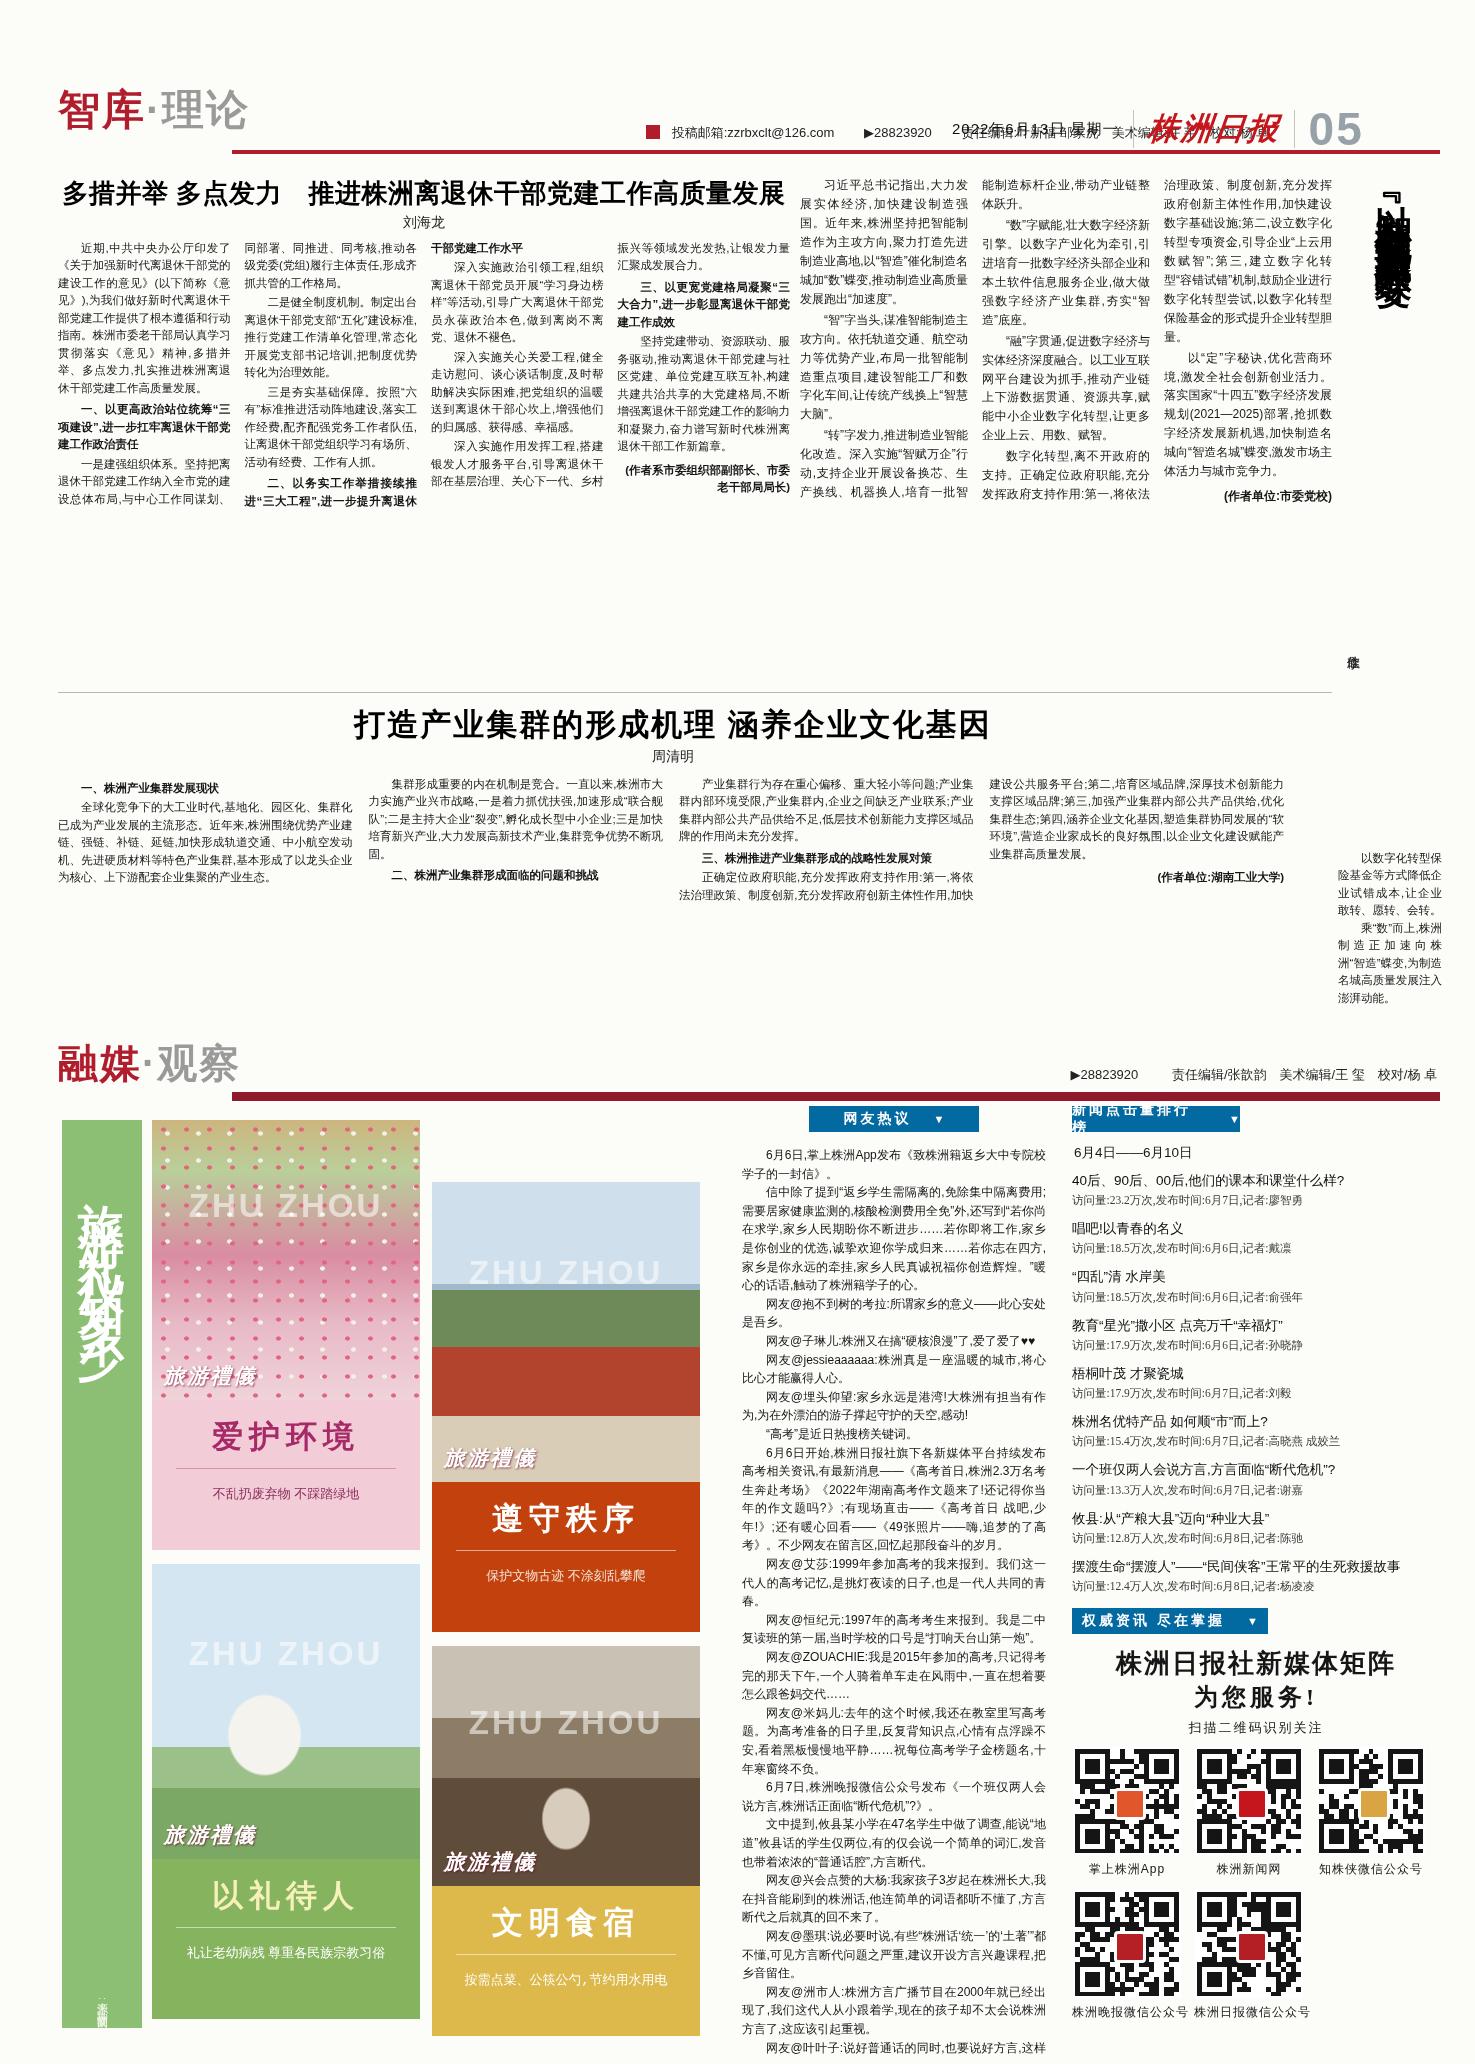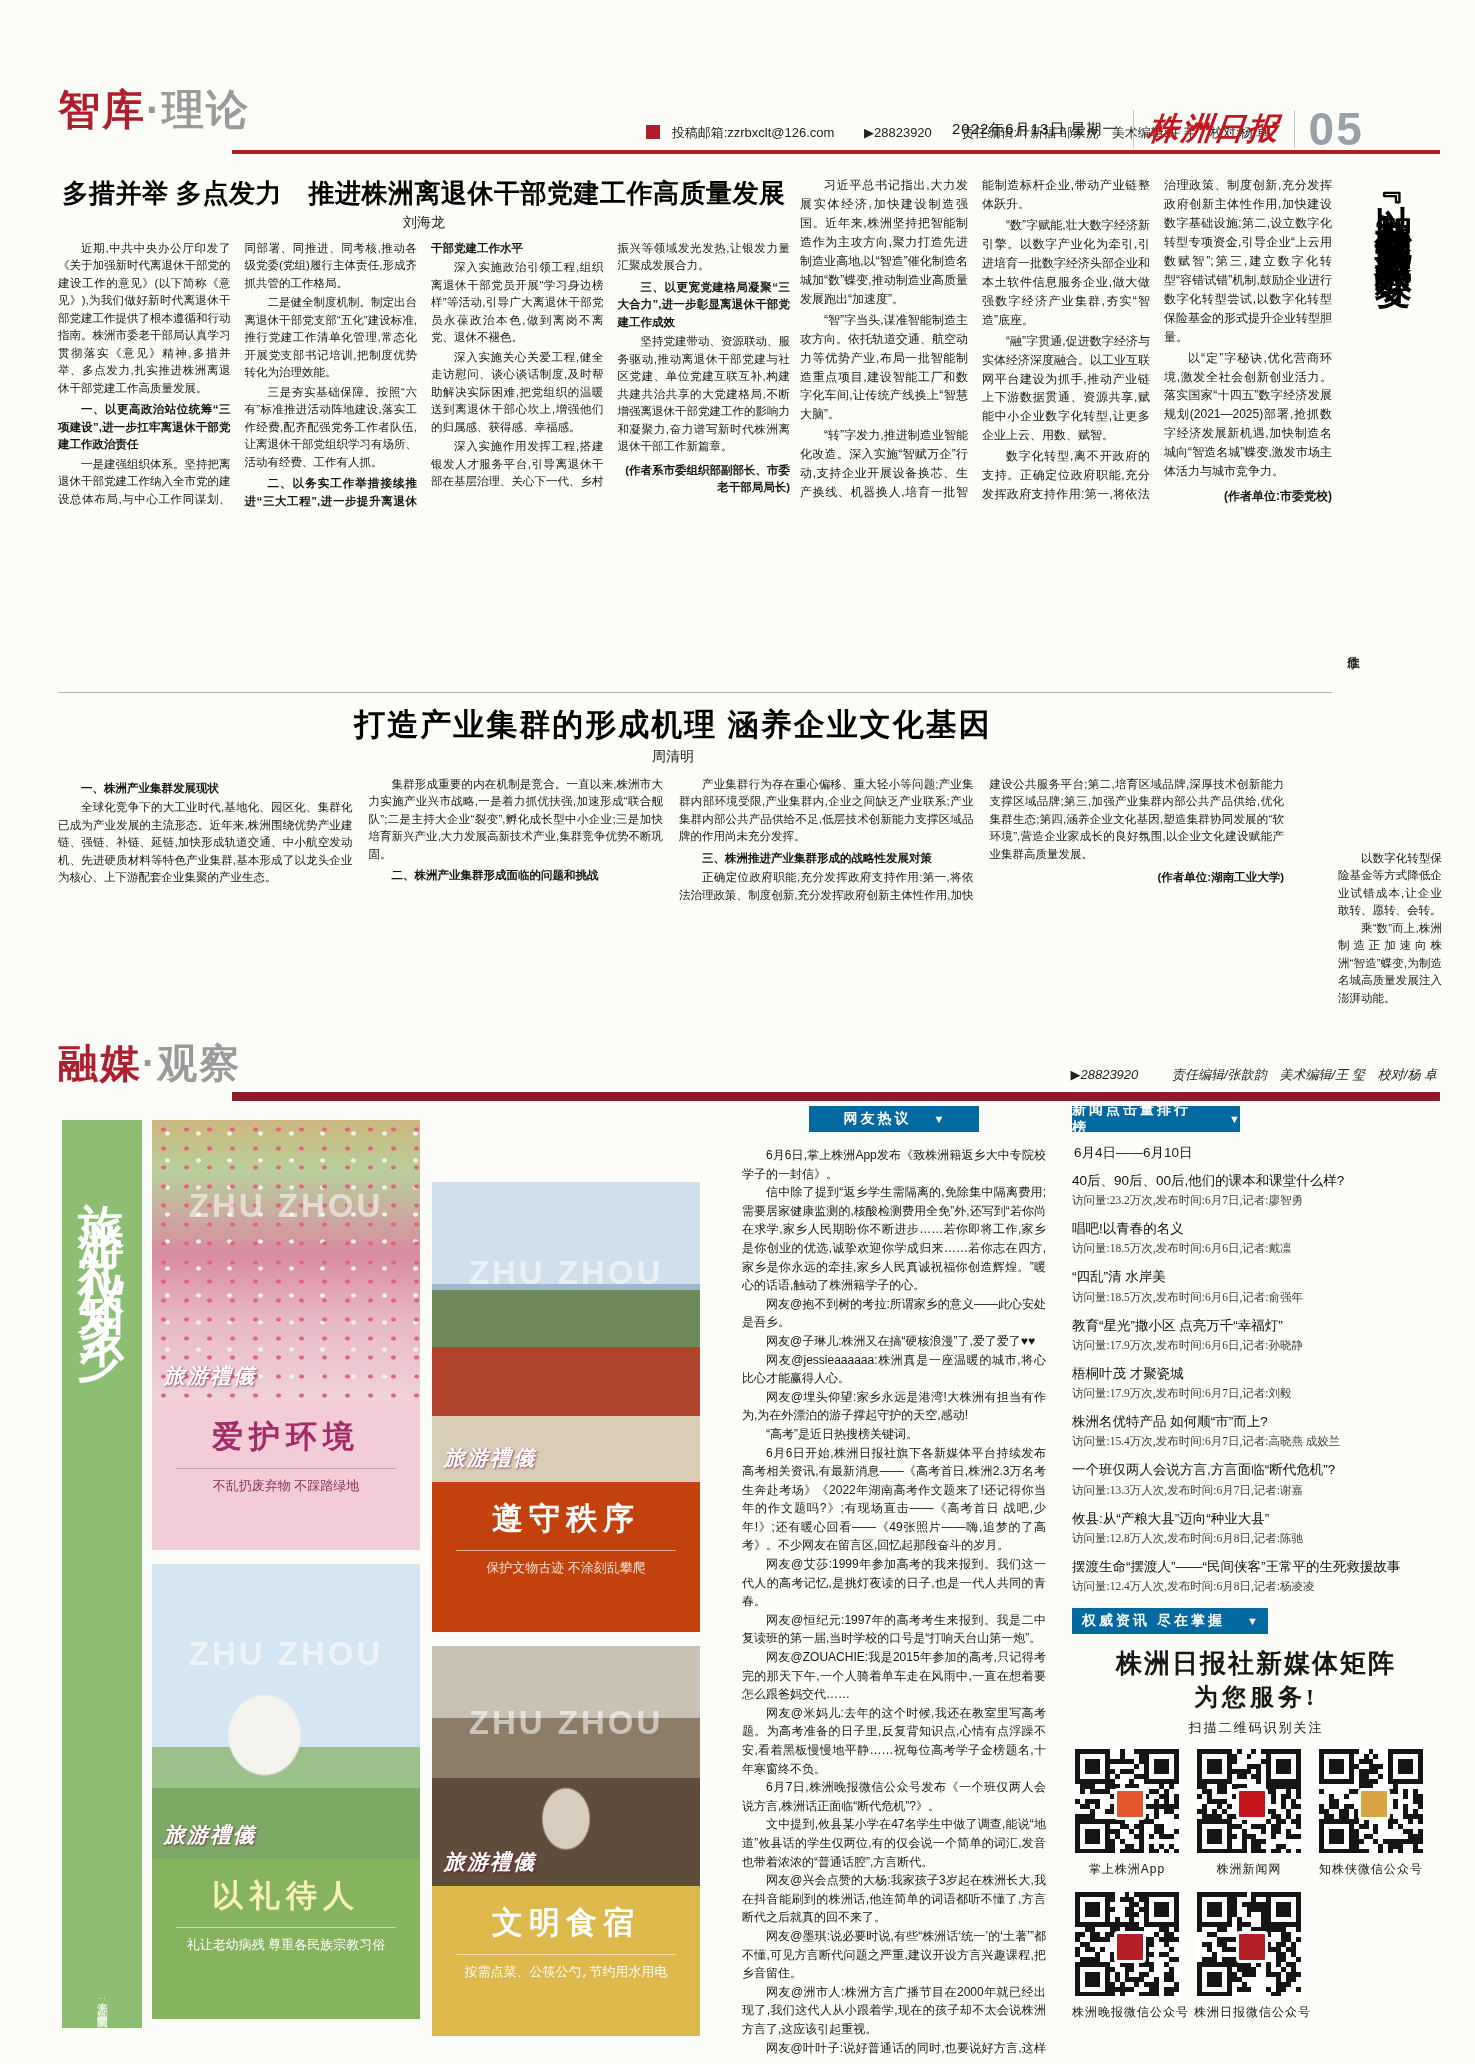--- a/index.html
+++ b/index.html
@@ -44,21 +44,21 @@
   .strip .src{position:absolute;bottom:16px;writing-mode:vertical-rl;font-size:11px;color:#eef6e6;letter-spacing:2px;}
   .cardcol{position:absolute;display:flex;flex-direction:column;gap:14px;}
   .card{position:relative;width:268px;background:#ddd;overflow:hidden;}
   .photo{position:relative;}
   .wm{position:absolute;top:24%;left:0;right:0;text-align:center;font-weight:800;font-size:33px;
       color:rgba(255,255,255,.55);letter-spacing:3px;white-space:nowrap;}
   .brand{position:absolute;left:12px;bottom:10px;font-style:italic;font-weight:900;font-size:21px;color:#fff;
       text-shadow:1px 1px 2px rgba(110,0,40,.65);letter-spacing:2px;}
   .lab{text-align:center;padding:16px 10px 14px 10px;}
   .lab .t{font-size:31px;font-weight:900;letter-spacing:6px;}
-  .lab .s{font-size:13px;margin:10px 14px 0 14px;padding-top:8px;border-top:1px solid rgba(255,255,255,.55);}
+  .lab .s{font-size:13px;margin:10px 14px 0 14px;padding-top:16px;border-top:1px solid rgba(255,255,255,.55);}
   .theme-pink .lab{background:#f2ccd6;} .theme-pink .t{color:#a62a68;} .theme-pink .s{color:#8c2f5e;border-top-color:rgba(166,42,104,.35);}
   .theme-green .lab{background:#85b35e;} .theme-green .t{color:#f6f0b9;} .theme-green .s{color:#fff;}
   .theme-brick .lab{background:#c2410c;} .theme-brick .t{color:#fff;} .theme-brick .s{color:#f4e3d6;}
   .theme-yellow .lab{background:#ddb84a;} .theme-yellow .t{color:#fff;} .theme-yellow .s{color:#fff;font-family:Liberation Mono, monospace;}
   .ph-flowers{background-image:radial-gradient(#e2647f 2px,transparent 3px),radial-gradient(#f3f0e8 2px,transparent 3px),
       linear-gradient(180deg,#cdb57e 0%,#b9cf9a 18%,#d98ca2 48%,#e7b9c6 72%,#f0d3da 100%);
       background-size:23px 19px,31px 27px,100% 100%;}
   .ph-temple{background:linear-gradient(180deg,#cfe0ec 0 34%,#9fb9cc 34% 36%,#6e8a58 36% 55%,#b2442e 55% 78%,#d9cdb8 78% 100%);}
   .ph-sculpture{background:radial-gradient(ellipse at 42% 58%,#f5f3ee 0 16%,transparent 17%),
       linear-gradient(180deg,#d4e6f2 0 62%,#9cc08a 62% 76%,#7ca866 76% 100%);}
@@ -157,21 +157,21 @@
       <p class="ph">二、株洲产业集群形成面临的问题和挑战</p>
       <p class="pp">产业集群行为存在重心偏移、重大轻小等问题;产业集群内部环境受限,产业集群内,企业之间缺乏产业联系;产业集群内部公共产品供给不足,低层技术创新能力支撑区域品牌的作用尚未充分发挥。</p>
       <p class="ph">三、株洲推进产业集群形成的战略性发展对策</p>
       <p class="pp">正确定位政府职能,充分发挥政府支持作用:第一,将依法治理政策、制度创新,充分发挥政府创新主体性作用,加快建设公共服务平台;第二,培育区域品牌,深厚技术创新能力支撑区域品牌;第三,加强产业集群内部公共产品供给,优化集群生态;第四,涵养企业文化基因,塑造集群协同发展的“软环境”,营造企业家成长的良好氛围,以企业文化建设赋能产业集群高质量发展。</p>
       <p class="pe">(作者单位:湖南工业大学)</p>
     </div>
 
   <div class="sec-label" style="left:58px;top:1036px;font-size:40px;">
     <span class="red">融媒</span><span class="gray">·观察</span>
   </div>
-  <div class="meta2" style="right:38px;top:1066px;font-style:italic;">
+  <div class="meta2" style="right:38px;top:1066px;">
     <span>▶28823920</span>
     <span style="margin-left:30px;">责任编辑/张歆韵　美术编辑/王 玺　校对/杨 卓</span>
   </div>
   <div class="rule-thick" style="left:232px;top:1092px;width:1208px;height:9px;"></div>
 
   <div class="strip" style="left:62px;top:1120px;width:80px;height:908px;">
     <div class="vt">旅游礼仪知多少</div>
     <div class="src">来源:株洲文明网</div>
   </div>
   <div class="cardcol" id="cards-a" style="left:152px;top:1120px;">

